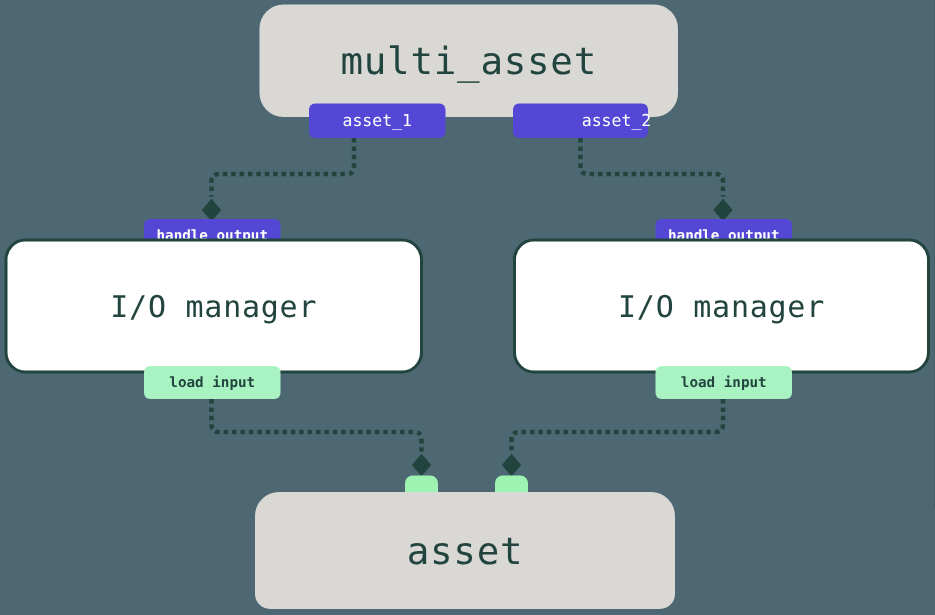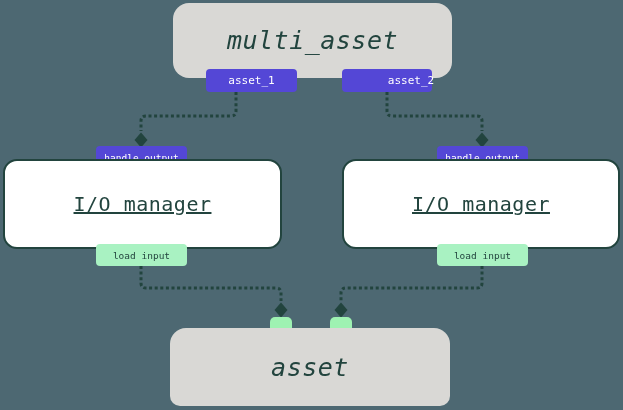--- a/index.html
+++ b/index.html
@@ -31,27 +31,25 @@
   .node {
     position: absolute;
     display: flex;
     align-items: center;
     justify-content: center;
     color: var(--ink, #22443e);
     box-sizing: border-box;
   }
   .node.gray {
     background: var(--node-gray, #d9d8d5);
-    font-style: italic;
   }
   .node.white {
     background: var(--node-white, #ffffff);
     border: 2.5px solid var(--ink, #22443e);
     border-radius: 14px;
-    text-decoration: underline;
   }
 
   .node-label { white-space: nowrap; }
   .label-big { font-size: 25px; letter-spacing: 0.5px; }
   .label-mid { font-size: 20px; letter-spacing: 0.5px; }
 
   .node-multi  { left: 173px; top: 3px;   width: 279px; height: 75px; border-radius: 16px; }
   .node-asset  { left: 170px; top: 328px; width: 280px; height: 78px; border-radius: 16px 16px 10px 10px; align-items: center; }
   .node-io-left  { left: 3px;   top: 159px; width: 279px; height: 90px; }
   .node-io-right { left: 342px; top: 159px; width: 278px; height: 90px; }
@@ -71,21 +69,21 @@
   }
   .badge.mint {
     background: var(--badge-mint, #a9f2c2);
     color: var(--ink, #22443e);
   }
 
   .badge-asset { font-size: 11px; height: 23px; width: 91px; top: 69px; }
   .badge-asset-1 { left: 206px; }
   .badge-asset-2 { left: 342px; width: 90px; padding-left: 48px; }
 
-  .badge-io { font-size: 9.5px; height: 22px; width: 91px; }
+  .badge-io { font-size: 9.5px; height: 22px; width: 91px; font-weight: bold; }
   .badge-handle-left  { left: 96px;  top: 146px; }
   .badge-handle-right { left: 437px; top: 146px; }
   .badge-load-left    { left: 96px;  top: 244px; }
   .badge-load-right   { left: 437px; top: 244px; }
 
   .in-square {
     position: absolute;
     width: 22px; height: 22px;
     top: 317px;
     border-radius: 5px;

